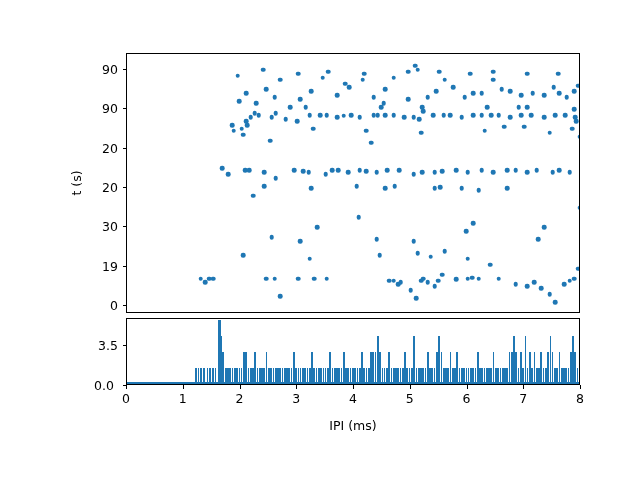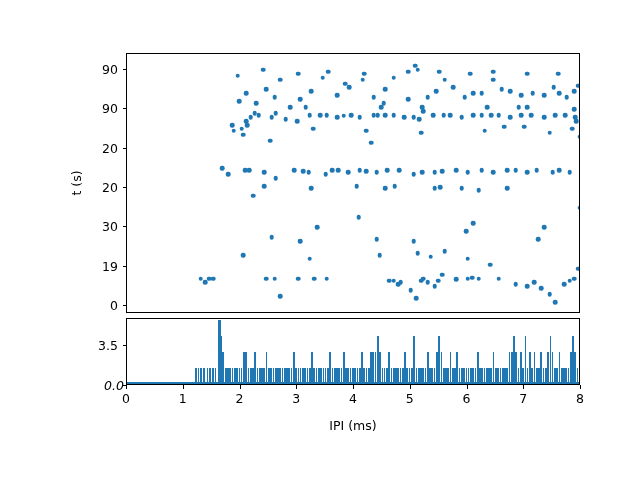--- a/index.html
+++ b/index.html
@@ -445,21 +445,21 @@
       <div class="tlabel y" style="left: 84px; top: 226.333px; width: 34px;">30</div>
       <div class="tick y" style="left: 122.5px; top: 186.939px;"></div>
       <div class="tlabel y" style="left: 84px; top: 186.939px; width: 34px;">20</div>
       <div class="tick y" style="left: 122.5px; top: 147.545px;"></div>
       <div class="tlabel y" style="left: 84px; top: 147.545px; width: 34px;">20</div>
       <div class="tick y" style="left: 122.5px; top: 108.152px;"></div>
       <div class="tlabel y" style="left: 84px; top: 108.152px; width: 34px;">90</div>
       <div class="tick y" style="left: 122.5px; top: 68.7576px;"></div>
       <div class="tlabel y" style="left: 84px; top: 68.7576px; width: 34px;">90</div>
       <div class="tick y" style="left: 122.5px; top: 385px;"></div>
-      <div class="tlabel y" style="left: 88px; top: 385px; width: 36px; font-style: italic;">0.0</div>
+      <div class="tlabel y" style="left: 78px; top: 385px; width: 36px;">0.0</div>
       <div class="tick y" style="left: 122.5px; top: 345.119px;"></div>
       <div class="tlabel y" style="left: 82px; top: 345.119px; width: 36px;">3.5</div>
       <div class="tick x" style="left: 126px; top: 385px;"></div>
       <div class="tlabel x" style="left: 126px; top: 391px; width: 30px; margin-left: -15px; transform: none;">0</div>
       <div class="tick x" style="left: 182.75px; top: 385px;"></div>
       <div class="tlabel x" style="left: 182.75px; top: 391px; width: 30px; margin-left: -15px; transform: none;">1</div>
       <div class="tick x" style="left: 239.5px; top: 385px;"></div>
       <div class="tlabel x" style="left: 239.5px; top: 391px; width: 30px; margin-left: -15px; transform: none;">2</div>
       <div class="tick x" style="left: 296.25px; top: 385px;"></div>
       <div class="tlabel x" style="left: 296.25px; top: 391px; width: 30px; margin-left: -15px; transform: none;">3</div>

